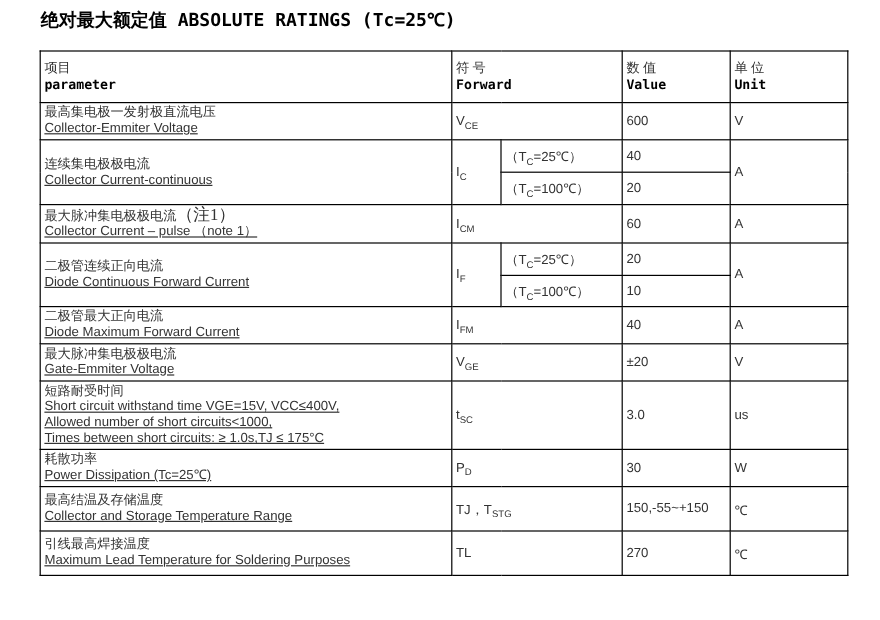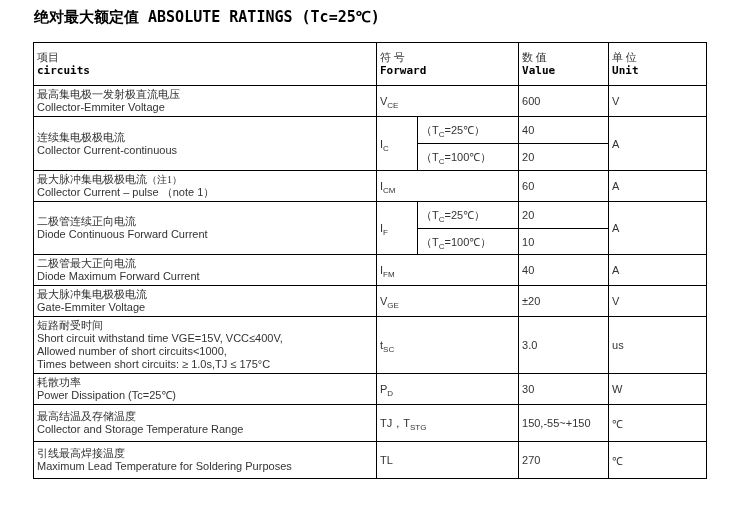--- a/index.html
+++ b/index.html
@@ -23,24 +23,24 @@
   table.ratings td {
     border:1px solid #000;
     font-size:11px; color:#333;
     vertical-align:middle;
     padding:2px 3px;
     overflow:hidden;
   }
   td.param { text-align:left; padding-left:11px; padding-right:6px; }
 
   .cn { font-family:"Liberation Serif", serif; display:block; line-height:13px; color:#333; }
-  .en { font-family:"Liberation Sans", sans-serif; display:block; line-height:13px; color:#333; }
+  .en { font-family:"Liberation Sans", sans-serif; display:block; line-height:13px; color:#333;text-decoration:underline; }
   .hdr-en { font-family:"DejaVu Sans Mono", monospace; font-weight:bold; color:#000; display:block; line-height:14px; }
   .hdr-cn { font-family:"Liberation Serif", serif; display:block; line-height:14px; color:#333; }
-  .note-small { font-size:10px; font-family:Liberation Serif, serif; }
+  .note-small { font-size:14px; font-family:Liberation Serif, serif; }
 
   .sym { font-family:"Liberation Sans", sans-serif; color:#333; }
   .sym sub, .cond sub { font-size:8px; line-height:0; }
   .cond { font-family:"Liberation Sans", sans-serif; font-size:10.5px; color:#333; }
 
   .val { font-family:"Liberation Sans", sans-serif; color:#333; }
   .unit { font-family:"Liberation Sans", sans-serif; color:#333; }
   .unit-deg { font-family:"Liberation Serif", serif; color:#666; }
 
   tr.rh  { height:43px; }
@@ -67,21 +67,21 @@
         <col style="width:41px">
         <col style="width:101px">
       <col style="width:90px">
         <col style="width:98px">
     </colgroup>
 
     <tbody>
         <tr class="rh">
       <td class="param">
         <span class="hdr-cn">项目</span>
-        <span class="hdr-en">circuits</span>
+        <span class="hdr-en">parameter</span>
       </td>
       <td colspan="2">
         <span class="hdr-cn">符 号</span>
         <span class="hdr-en">Forward</span>
       </td>
       <td>
         <span class="hdr-cn">数 值</span>
         <span class="hdr-en">Value</span>
       </td>
       <td>

